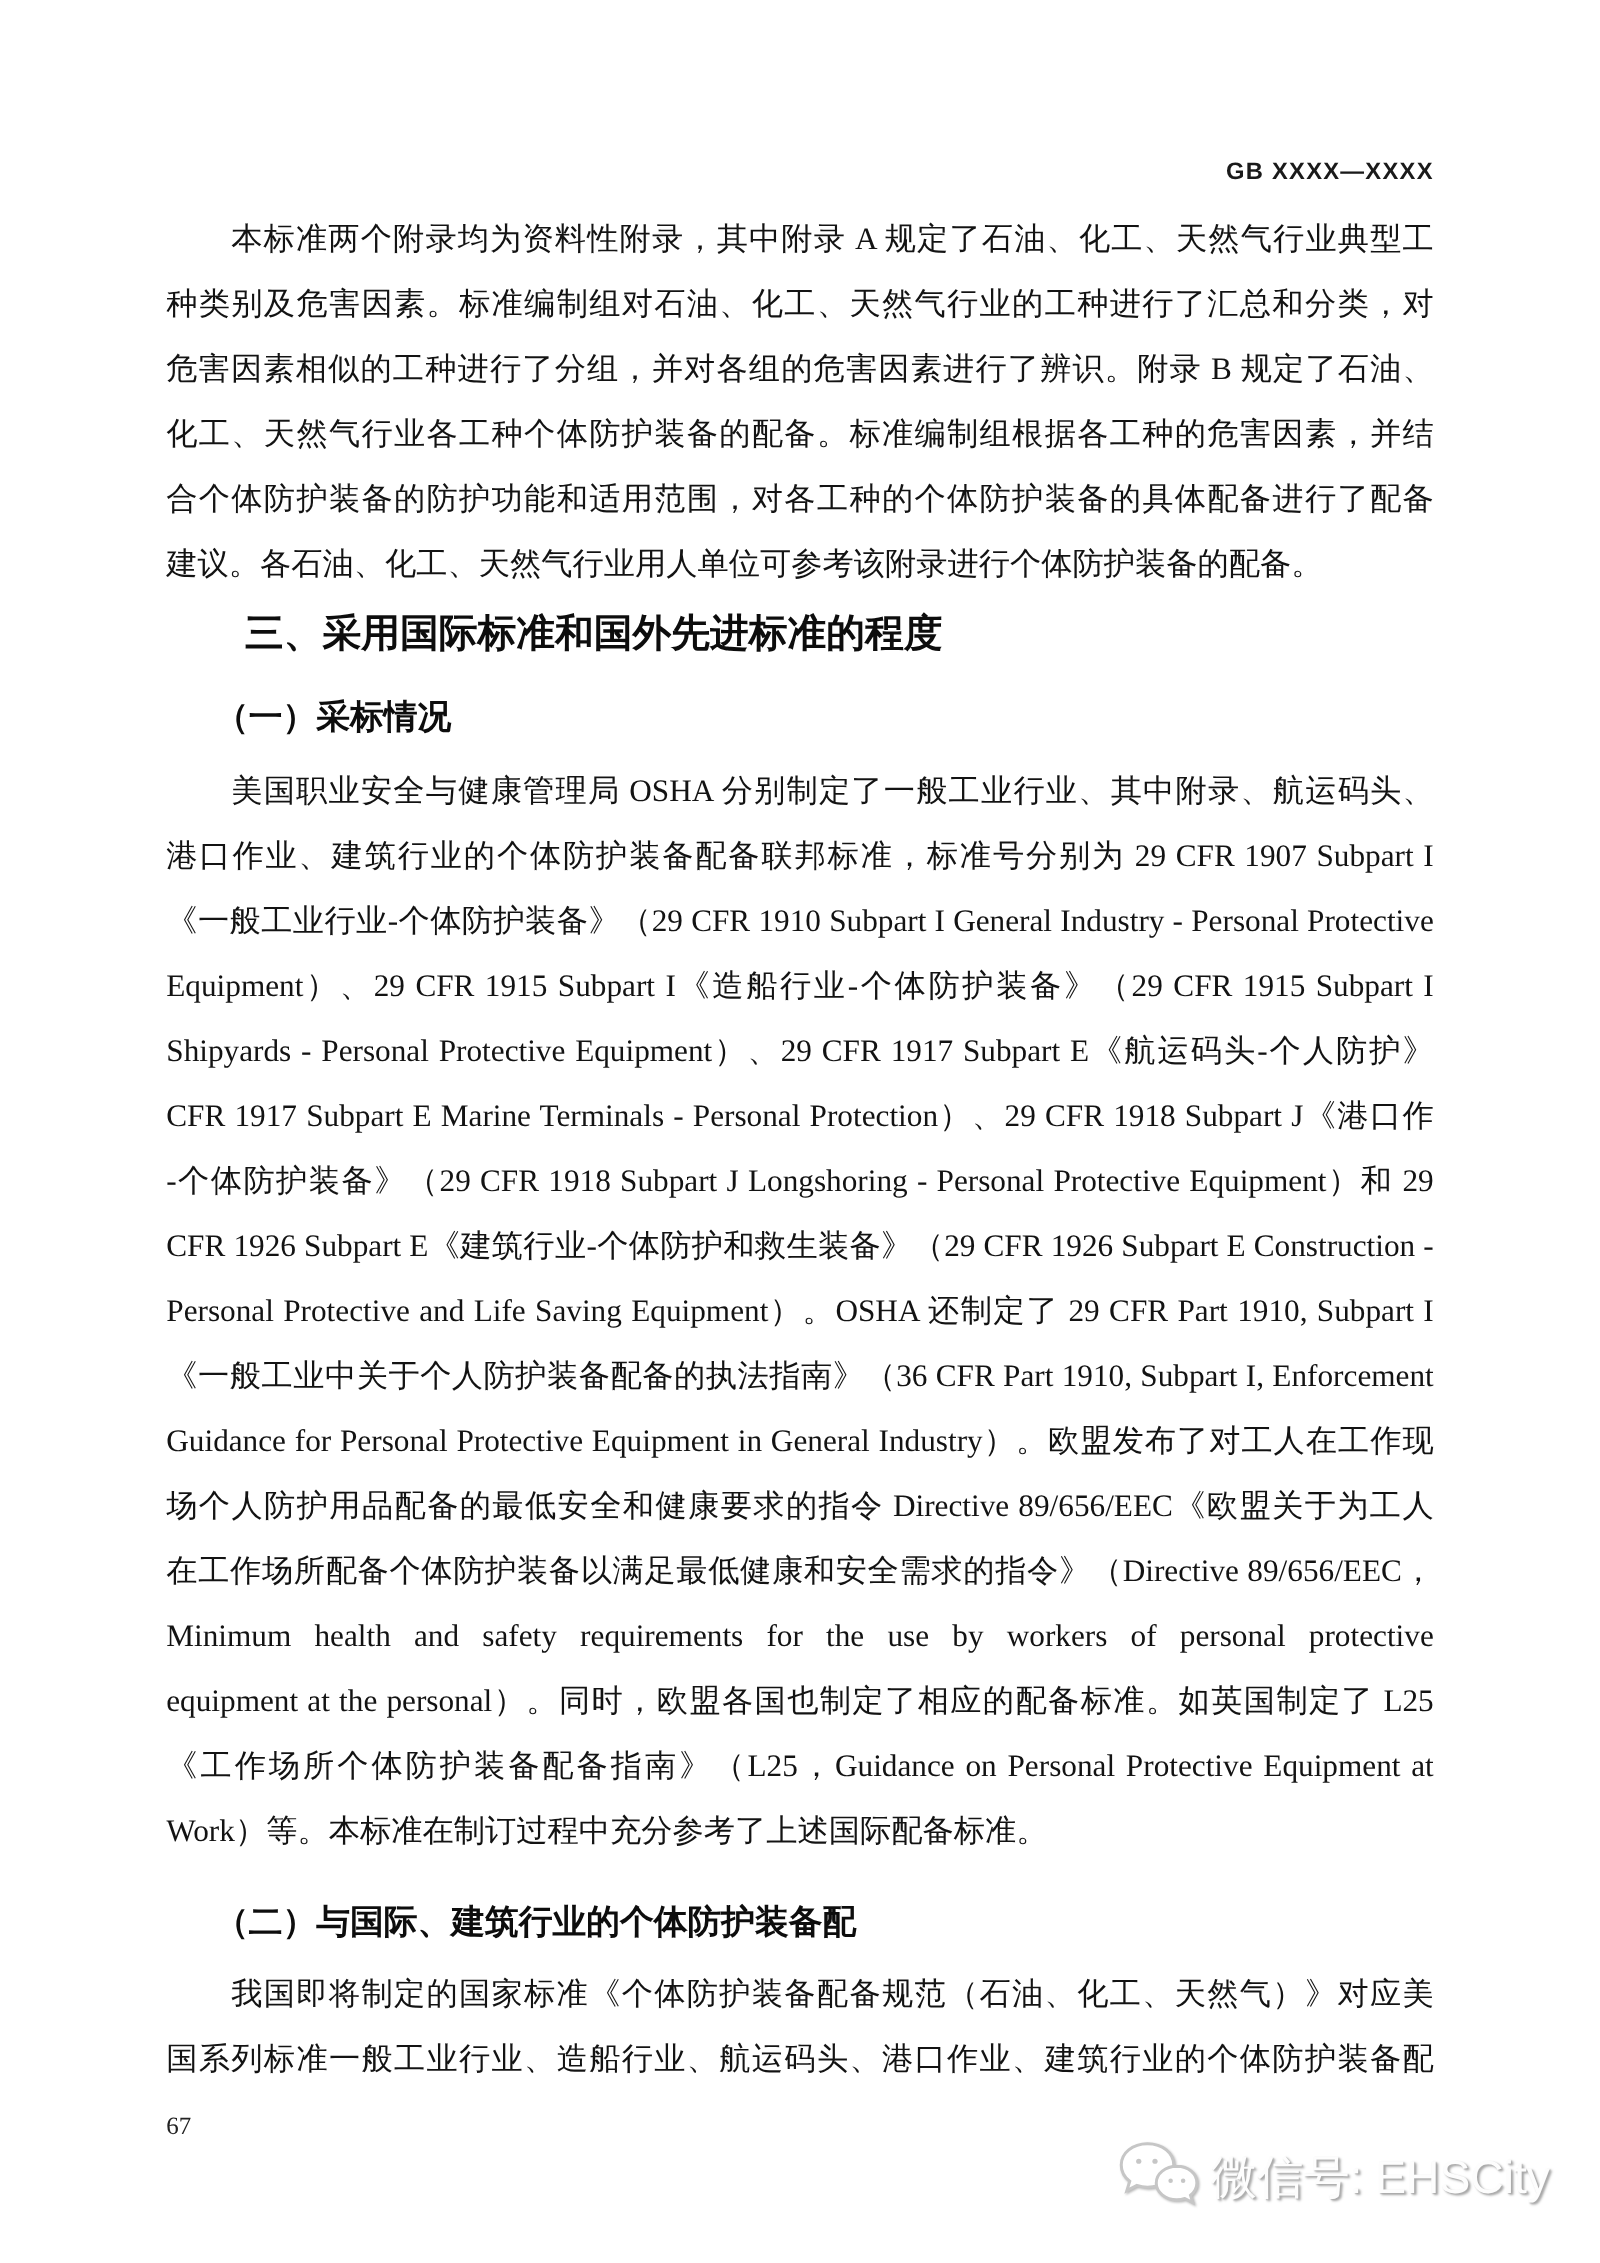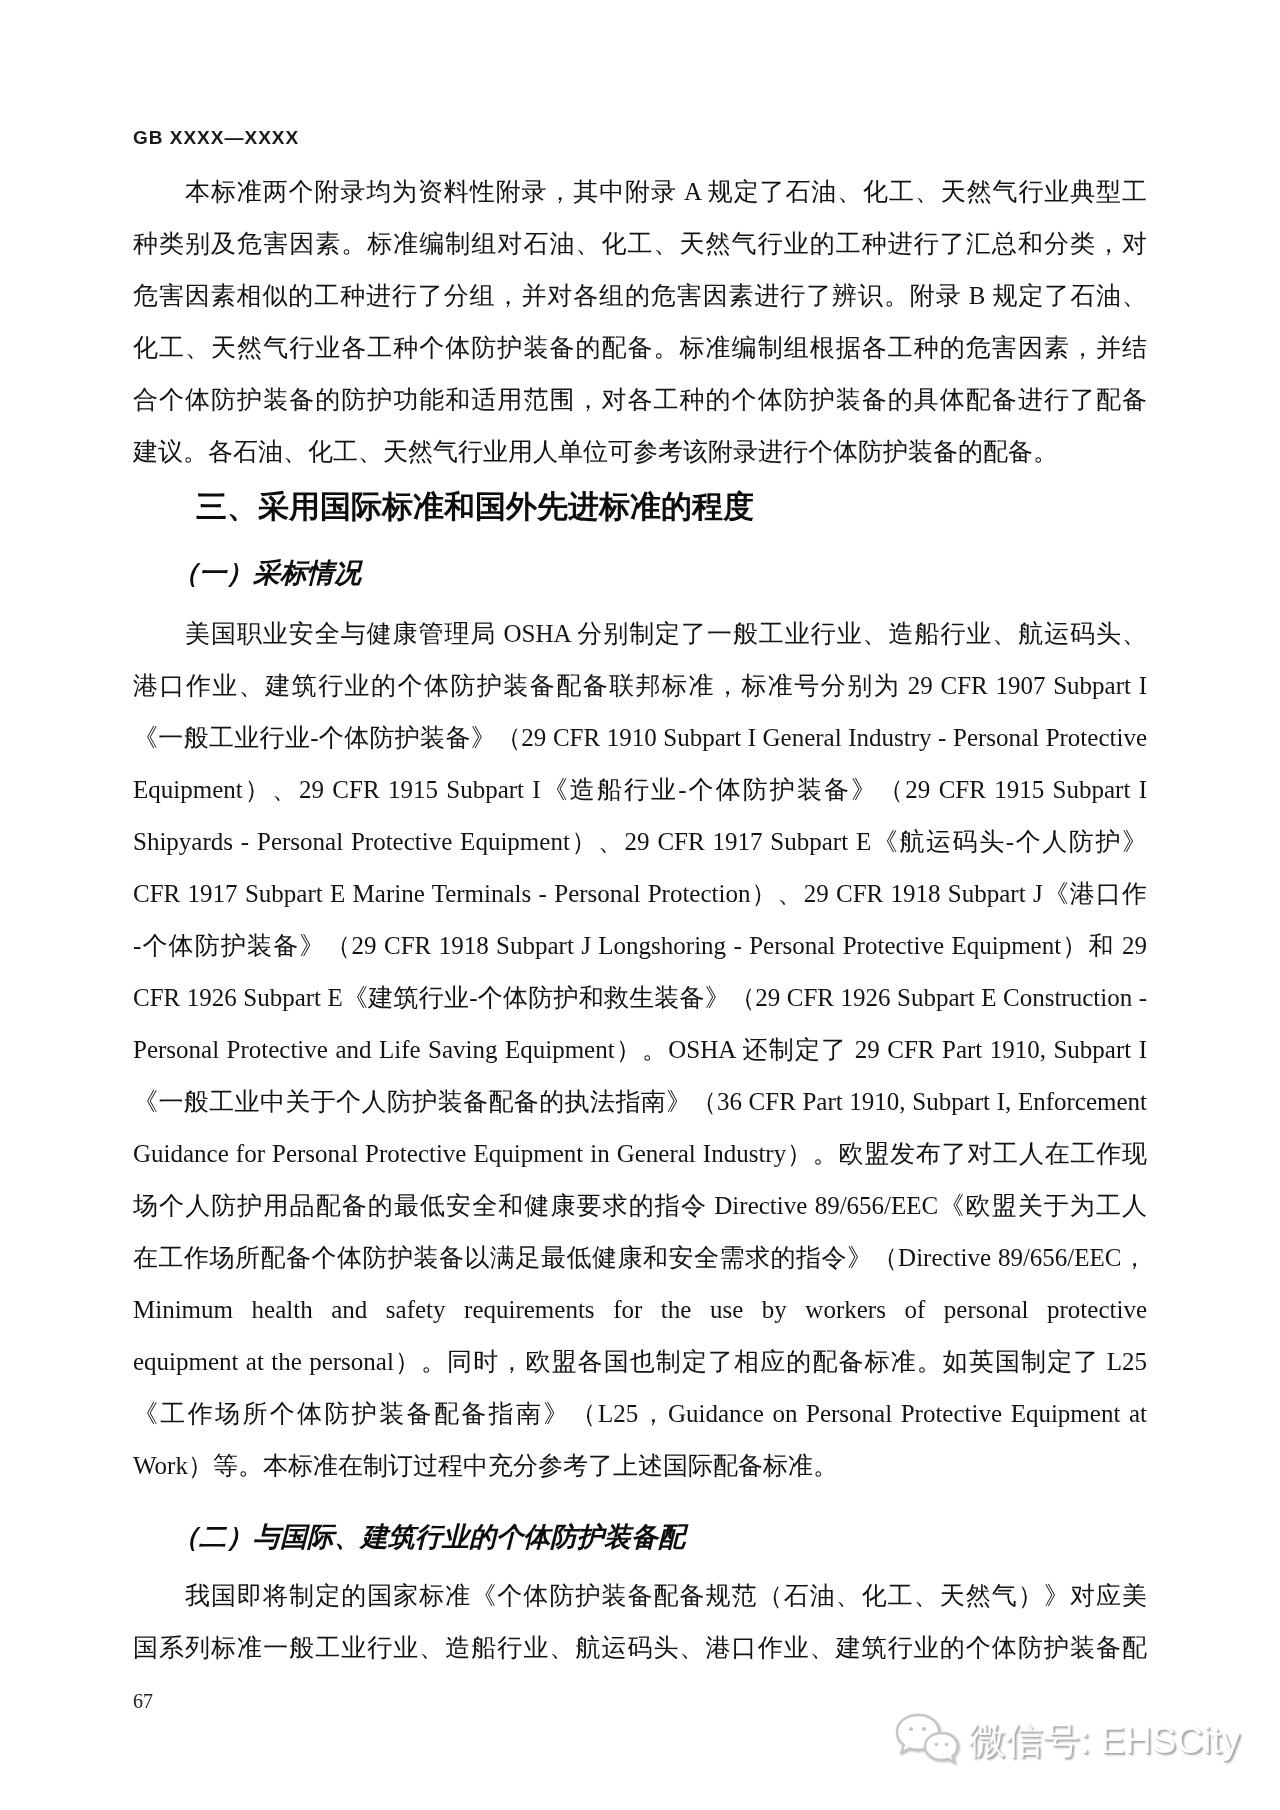--- a/index.html
+++ b/index.html
@@ -18,20 +18,21 @@
   .content {
     padding: 126px 133px 0 133px; 
   }
   .doc-header {
     font-family: "Liberation Sans", "DejaVu Sans", sans-serif;
     font-weight: 700;
     font-size: 19px;
     letter-spacing: 1px;
     line-height: 24px;
     color: #1a1a1a;
+    text-align: right;
   }
   .para { margin: 0; }
   .para .line {
     font-size: 25px;
     line-height: 52px;
     height: 52px;
     text-align: justify;
     text-align-last: justify;
     overflow: hidden;
     color: #131313;
@@ -47,21 +48,20 @@
     margin: 8px 0 0 63px;
     color: #0d0d0d;
   }
   .h-sub {
     font-family: "Liberation Sans", "DejaVu Sans", sans-serif;
     font-weight: 700;
     font-size: 27px;
     line-height: 38px;
     margin: 26px 0 0 39px;
     color: #0d0d0d;
-    font-style: italic;
   }
   .p-body { margin-top: 16px; }
   .p-compare { margin-top: 14px; }
   .page-number {
     margin-top: 14px;
     padding-right: 8px;
     font-size: 20px;
     line-height: 26px;
     font-family: "Liberation Serif", "DejaVu Serif", serif;
     color: #222222;
@@ -100,21 +100,21 @@
     <div class="line">化工、天然气行业各工种个体防护装备的配备。标准编制组根据各工种的危害因素，并结</div>
     <div class="line">合个体防护装备的防护功能和适用范围，对各工种的个体防护装备的具体配备进行了配备</div>
     <div class="line last">建议。各石油、化工、天然气行业用人单位可参考该附录进行个体防护装备的配备。</div>
   </div>
 
   <div class="h-main">三、采用国际标准和国外先进标准的程度</div>
 
   <div class="h-sub">（一）采标情况</div>
 
   <div class="para p-body">
-    <div class="line indent">美国职业安全与健康管理局 OSHA 分别制定了一般工业行业、造船行业、航运码头、</div>
+    <div class="line indent">美国职业安全与健康管理局 OSHA 分别制定了一般工业行业、其中附录、航运码头、</div>
     <div class="line">港口作业、建筑行业的个体防护装备配备联邦标准，标准号分别为 29 CFR 1907 Subpart I</div>
     <div class="line">《一般工业行业-个体防护装备》（29 CFR 1910 Subpart I General Industry - Personal Protective</div>
     <div class="line">Equipment）、29 CFR 1915 Subpart I《造船行业-个体防护装备》（29 CFR 1915 Subpart I</div>
     <div class="line">Shipyards - Personal Protective Equipment）、29 CFR 1917 Subpart E《航运码头-个人防护》（29</div>
     <div class="line">CFR 1917 Subpart E Marine Terminals - Personal Protection）、29 CFR 1918 Subpart J《港口作业</div>
     <div class="line">-个体防护装备》（29 CFR 1918 Subpart J Longshoring - Personal Protective Equipment）和 29</div>
     <div class="line">CFR 1926 Subpart E《建筑行业-个体防护和救生装备》（29 CFR 1926 Subpart E Construction -</div>
     <div class="line">Personal Protective and Life Saving Equipment）。OSHA 还制定了 29 CFR Part 1910, Subpart I</div>
     <div class="line">《一般工业中关于个人防护装备配备的执法指南》（36 CFR Part 1910, Subpart I, Enforcement</div>
     <div class="line">Guidance for Personal Protective Equipment in General Industry）。欧盟发布了对工人在工作现</div>

